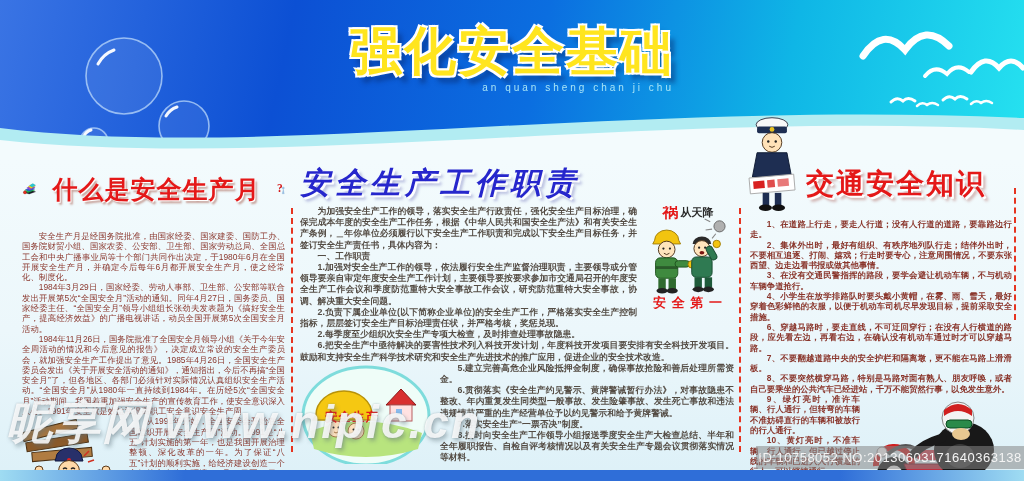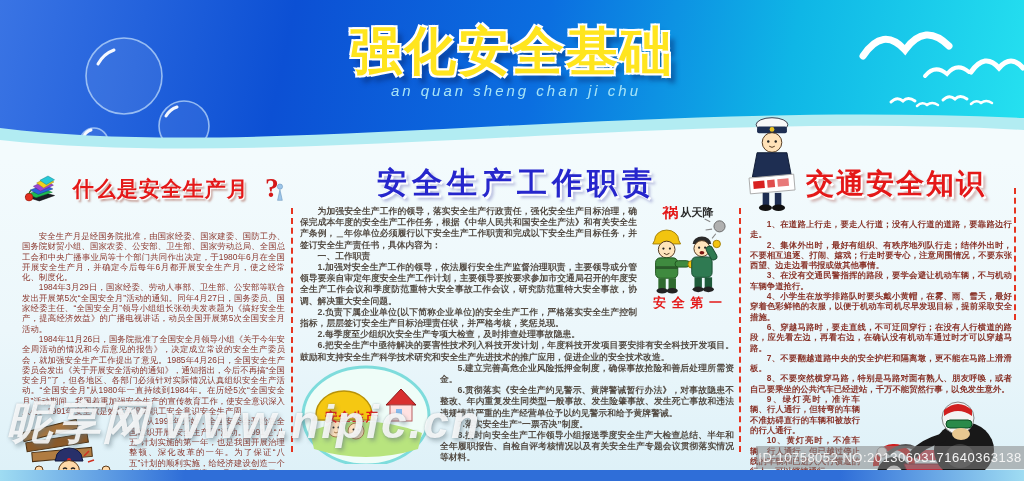--- a/index.html
+++ b/index.html
@@ -18,21 +18,21 @@
   .titles {
     position:absolute; top:24px; left:0; width:100%;
     display:flex; justify-content:center; gap:44px;
   }
   .title-block { text-align:center; }
   .main-title {
     font-size:52px; font-weight:bold; color:#ffe51e; letter-spacing:2px; line-height:1.05;
     text-shadow:-2px -2px 0 #fff, 2px -2px 0 #fff, -2px 2px 0 #fff, 2px 2px 0 #fff,
                 6px 7px 5px rgba(8,40,110,.55);
   }
-  .pinyin { margin-top:3px; font-size:15px; color:#a8e4f6; letter-spacing:3px; text-align:center; padding-left:8px;font-style:italic; }
+  .pinyin { margin-top:3px; font-size:10px; color:#a8e4f6; letter-spacing:3px; text-align:right; padding-left:8px; }
   .wave { position:absolute; top:98px; left:0; display:block; }
   
   .content {
     position:absolute; top:160px; left:0; width:1024px; height:310px;
     background:linear-gradient(180deg,#f3fbfd 0%,#ecf7fb 55%,#def1f8 100%);
   }
   .bottom-strip {
     position:absolute; top:470px; left:0; width:1024px; height:11px;
     background:linear-gradient(90deg,#9fdcf2 0%,#2f6ed8 18%,#2f6ed8 82%,#9fdcf2 100%);
   }
@@ -41,32 +41,32 @@
   #sep2 { left:739px; top:208px; height:244px; }
   #sep3 { left:1014px; top:188px; height:132px; }
   
   .panel { position:absolute; }
   .panel-left  { left:22px;  top:163px; width:263px; }
   .panel-mid   { left:300px; top:166px; width:434px; }
   .panel-right { left:750px; top:163px; width:262px; }
 
   .left-title-row { display:flex; align-items:center; height:52px; }
   .left-title {
-    font-size:21px; font-weight:bold; color:#e41818; letter-spacing:1px; white-space:nowrap;
+    font-size:25px; font-weight:bold; color:#e41818; letter-spacing:1px; white-space:nowrap;
     text-shadow:1px 1px 0 #fff, 2.5px 2.5px 2px rgba(150,60,40,.45); margin:0 16px;
   }
   .left-body {
     margin-top:16px; font-size:8.4px; line-height:10.3px; color:#8a362c; font-weight:normal;
     text-align:justify; height:254px; overflow:hidden;
   }
   .left-body p, .mid-body p, .right-body p { margin:0; text-indent:2em; }
 
   .mid-title {
-    text-align:center; font-size:30px; font-weight:bold; color:#2626cc; letter-spacing:5px;
-    text-shadow:2px 2px 0 rgba(255,255,255,.95), 4px 4px 3px rgba(60,60,160,.35); line-height:1.1;
+    font-size:30px; font-weight:bold; color:#2626cc; letter-spacing:5px;
+    text-shadow:2px 2px 0 rgba(255,255,255,.95), 4px 4px 3px rgba(60,60,160,.35); line-height:1.1;font-style:italic;
   }
   .mid-body {
     margin-top:7px; font-size:8.8px; line-height:11.2px; color:#544c44; font-weight:bold;
     text-align:justify; height:258px; overflow:hidden;
   }
   .mid-body p.h2 { text-indent:1em; }
 
   .right-title-row { position:relative; height:52px; }
   .police { position:absolute; left:-6px; top:-50px; }
   .right-title {

